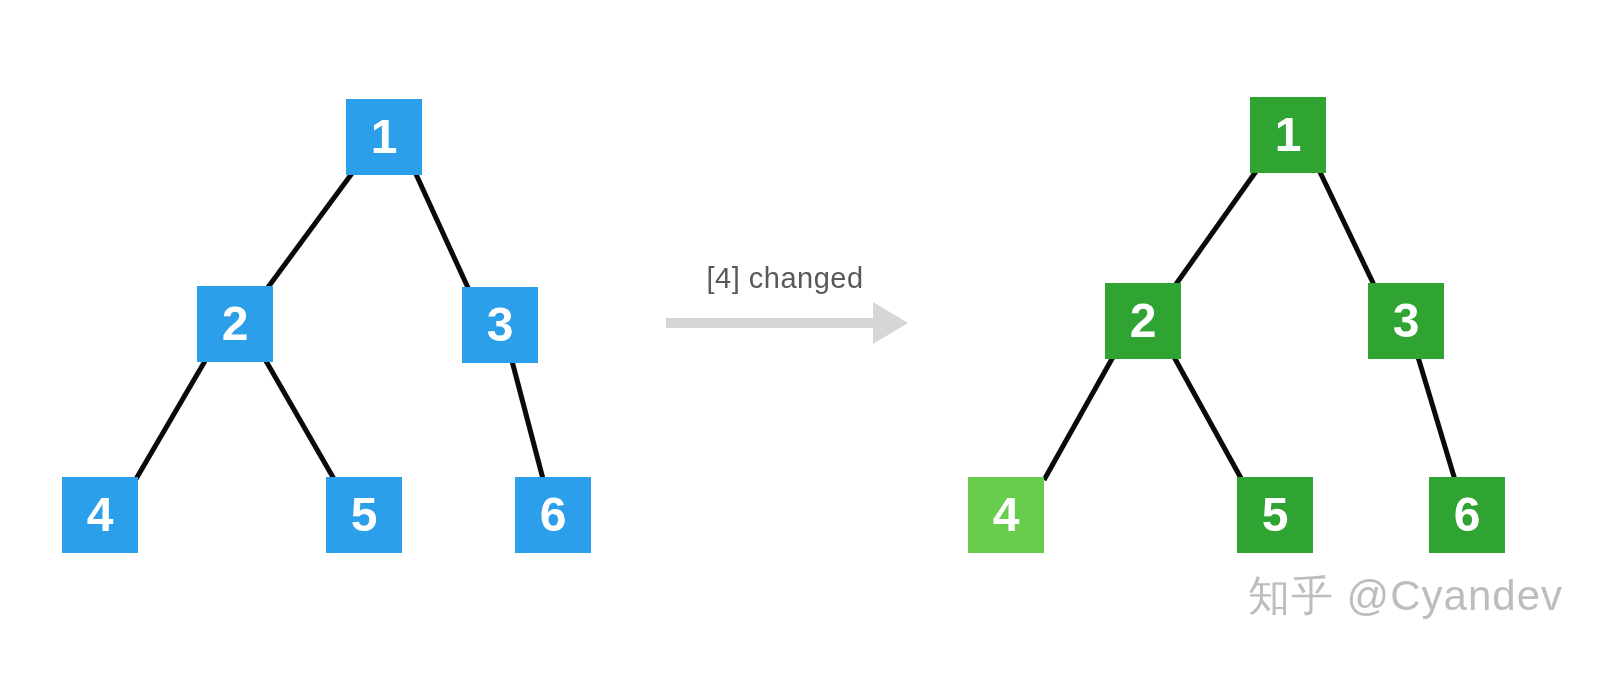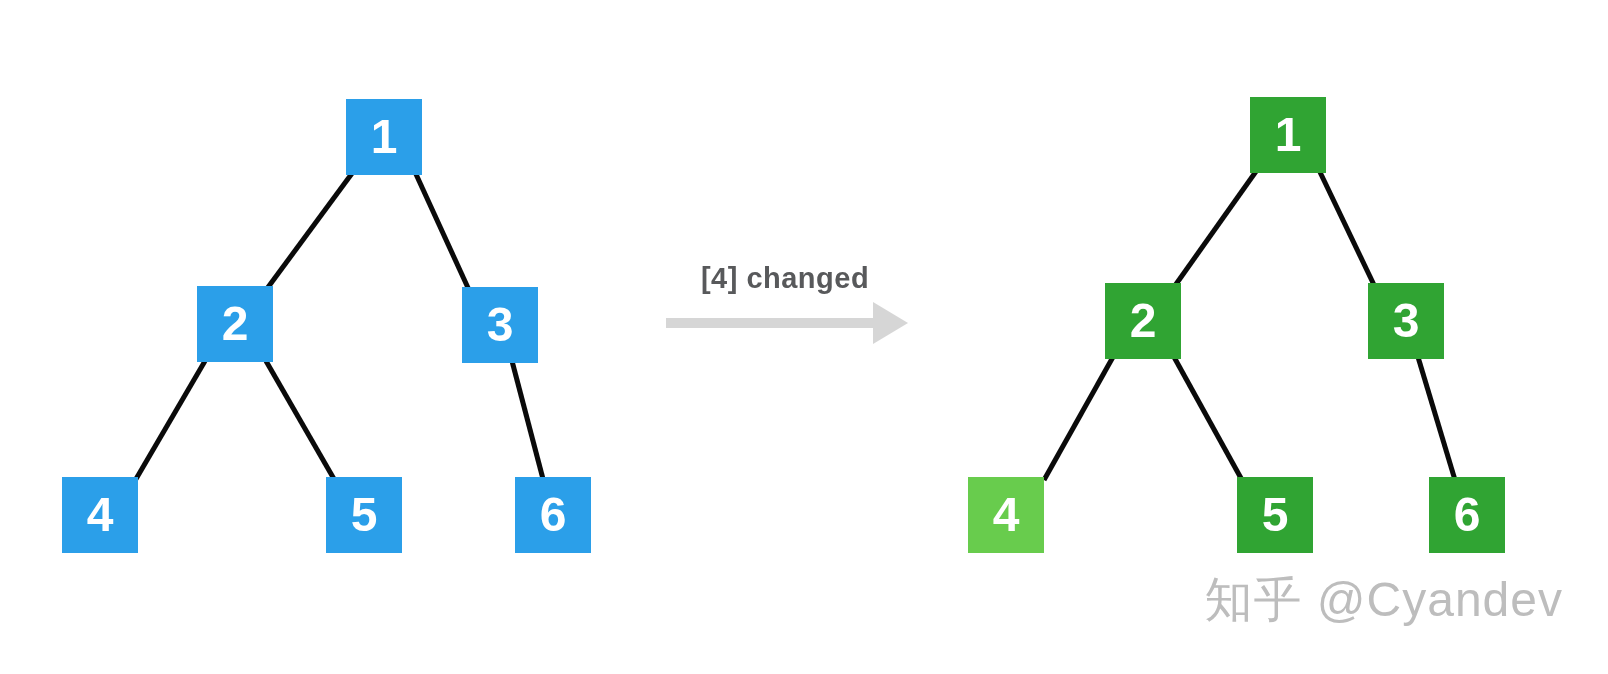--- a/index.html
+++ b/index.html
@@ -28,28 +28,28 @@
     line-height: 1;
     user-select: none;
   }
   .arrow-label {
     position: absolute;
     left: 652px;
     top: 262px;
     width: 266px;
     text-align: center;
     font-size: 29px;
-    font-weight: bold;
+    font-weight: normal;
     letter-spacing: 0.5px;
   }
   .watermark {
     position: absolute;
     right: 45px;
     top: 568px;
-    font-size: 48px;
+    font-size: 42px;
     letter-spacing: 1px;
     white-space: nowrap;
   }
 </style>
 </head>
 <body>
 
 <div class="canvas" style="background: rgb(255, 255, 255);">
 
   <svg class="edges-svg" width="1608" height="674" viewBox="0 0 1608 674" xmlns="http://www.w3.org/2000/svg">

